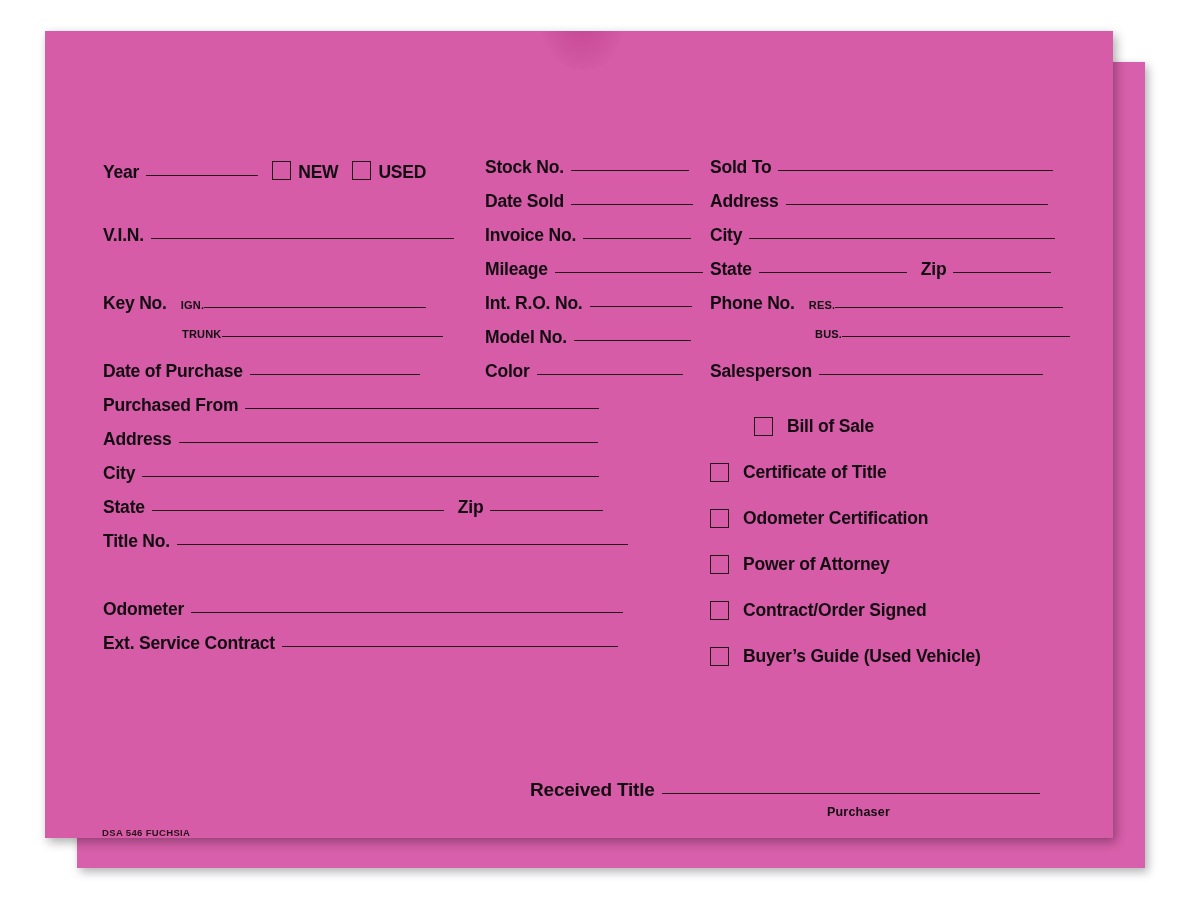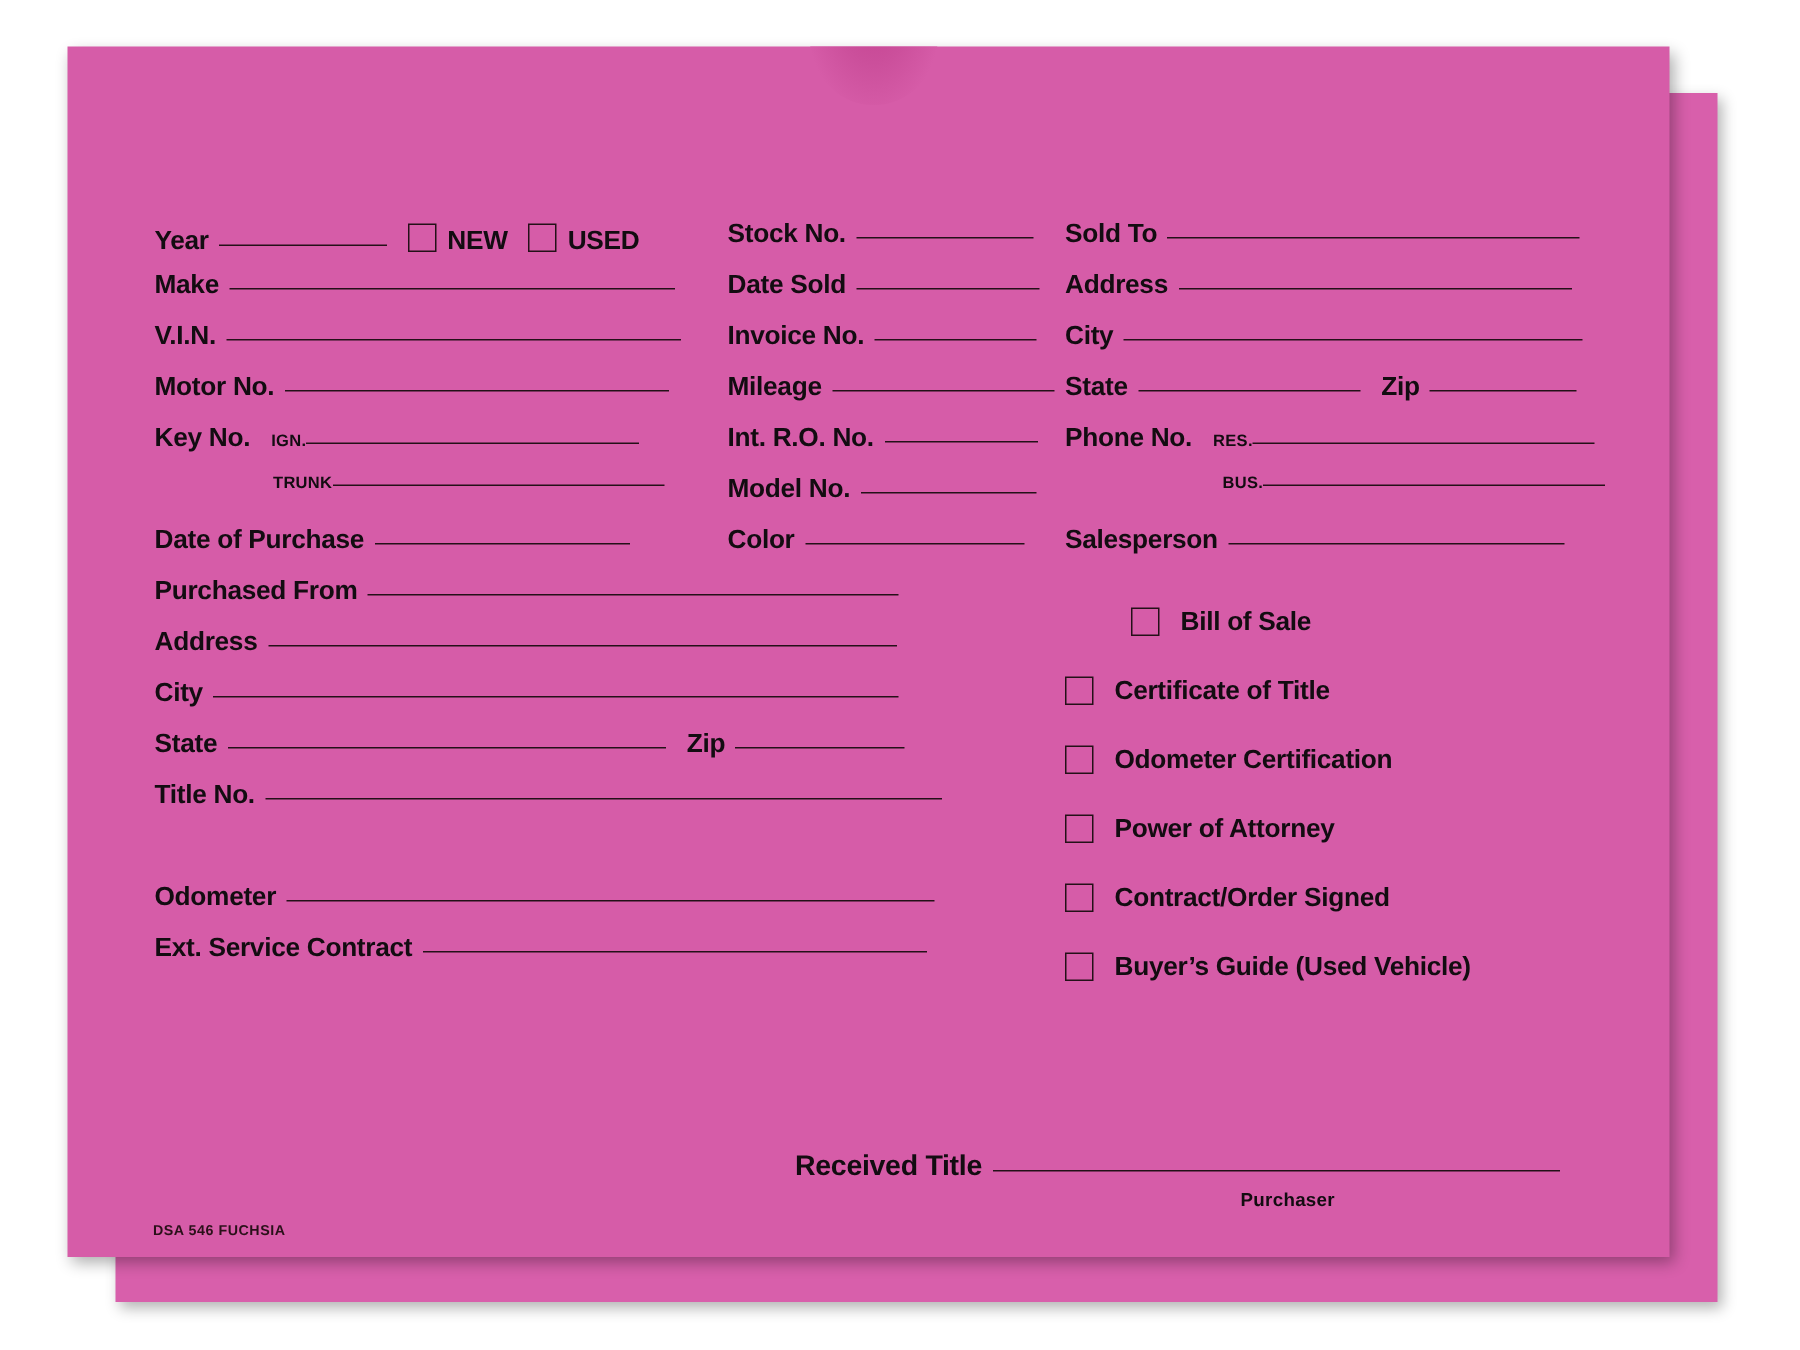--- a/index.html
+++ b/index.html
@@ -48,21 +48,21 @@
     top: -46px;
     width: 85px;
     height: 85px;
     border-radius: 50%;
     background: radial-gradient(ellipse at 50% 18%, #c4418f 0%, #cb4f9b 42%, #d65ca8 78%, #d65ca8 100%);
   }
 
   
   .form {
     position: absolute;
-    left: 0; top: 4px;
+    left: 0; top: 16px;
     width: 1068px;
     height: 807px;
     color: #140d12;
   }
 
   .row {
     position: absolute;
     display: flex;
     align-items: baseline;
     white-space: nowrap;
@@ -170,37 +170,27 @@
         <span class="gap-wide"></span>
         <span class="cbx"></span>
         <span class="gap"></span>
         <span class="lbl">NEW</span>
         <span class="gap-wide"></span>
         <span class="cbx"></span>
         <span class="gap"></span>
         <span class="lbl">USED</span>
       </div>
 
-      <div class="row" style="left:58px; top:146px;">
-        <span class="lbl">Make</span>
-        <span class="gap"></span>
-        <span class="rule" style="width:297px;"></span>
-      </div>
 
       <div class="row" style="left:58px; top:180px;text-align:right;">
         <span class="lbl">V.I.N.</span>
         <span class="gap"></span>
         <span class="rule" style="width:303px;"></span>
       </div>
 
-      <div class="row" style="left:58px; top:214px;">
-        <span class="lbl">Motor No.</span>
-        <span class="gap"></span>
-        <span class="rule" style="width:256px;"></span>
-      </div>
 
       <div class="row" style="left:58px; top:248px;">
         <span class="lbl">Key No.</span>
         <span class="gap-wide"></span>
         <span class="lbl-sm">IGN.</span>
         <span class="rule-sm" style="width:222px;"></span>
       </div>
 
       <div class="row" style="left:137px; top:282px;">
         <span class="lbl-sm">TRUNK</span>

